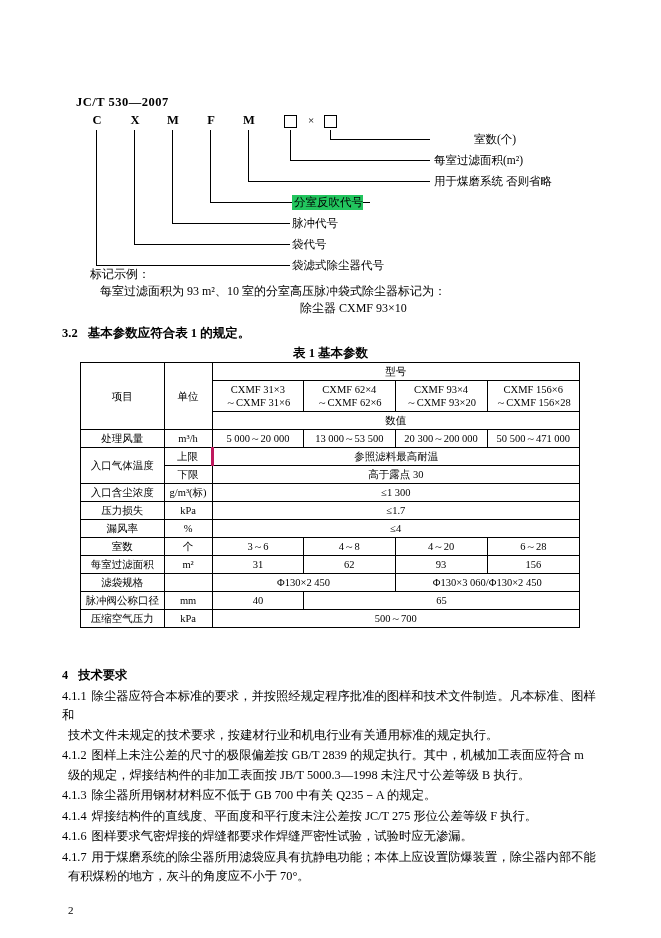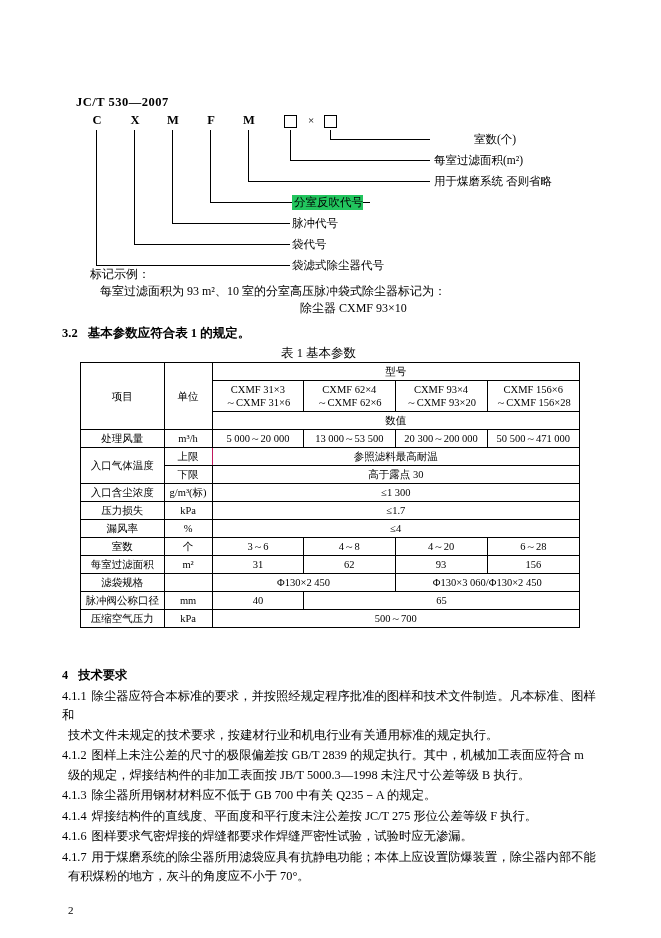--- a/index.html
+++ b/index.html
@@ -101,24 +101,24 @@
     left: 62px;
     font-size: 12.5px;
     font-weight: bold;
   }
   .sec32 .num { margin-right: 10px; }
 
   .tbl-title {
     position: absolute;
     top: 345px;
     width: 537px;
-    left: 50px;
+    left: 62px;
     text-align: center;
     font-size: 12.5px;
-    font-weight: normal;
+    font-weight: bold;
   }
 
   
   table.params {
     position: absolute;
     top: 362px;
     left: 80px;
     border-collapse: collapse;
     width: 500px;
     font-size: 10.5px;
@@ -251,21 +251,21 @@
         <td>处理风量</td>
         <td>m³/h</td>
         <td>5 000～20 000</td>
         <td>13 000～53 500</td>
         <td>20 300～200 000</td>
         <td>50 500～471 000</td>
       </tr>
 
       <tr>
         <td rowspan="2" style="width:44px;">入口气体温度</td>
-        <td style="width:44px; border-right:1px solid #be185d;">上限</td>
+        <td style="width:44px; border-right:3px solid #be185d;">上限</td>
         <td colspan="4">参照滤料最高耐温</td>
       </tr>
       <tr>
         <td>下限</td>
         <td colspan="4">高于露点 30</td>
       </tr>
 
       <tr>
         <td>入口含尘浓度</td>
         <td>g/m³(标)</td>

